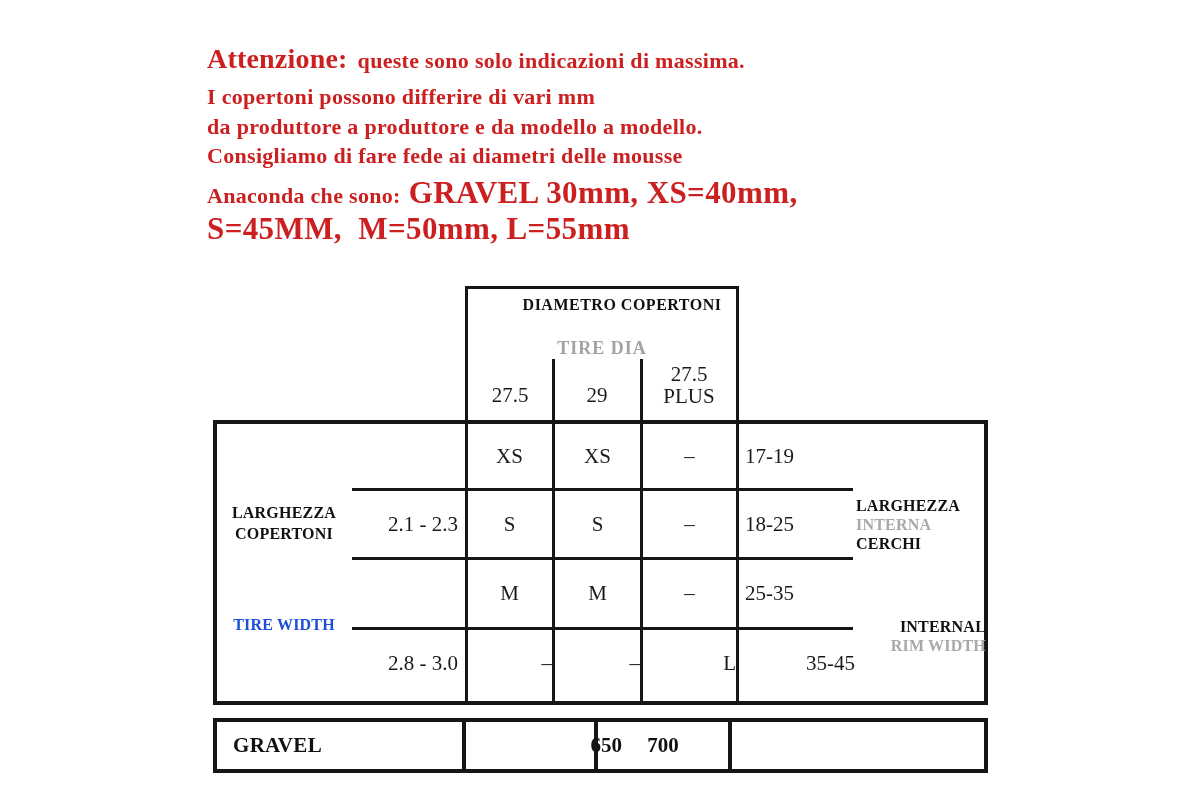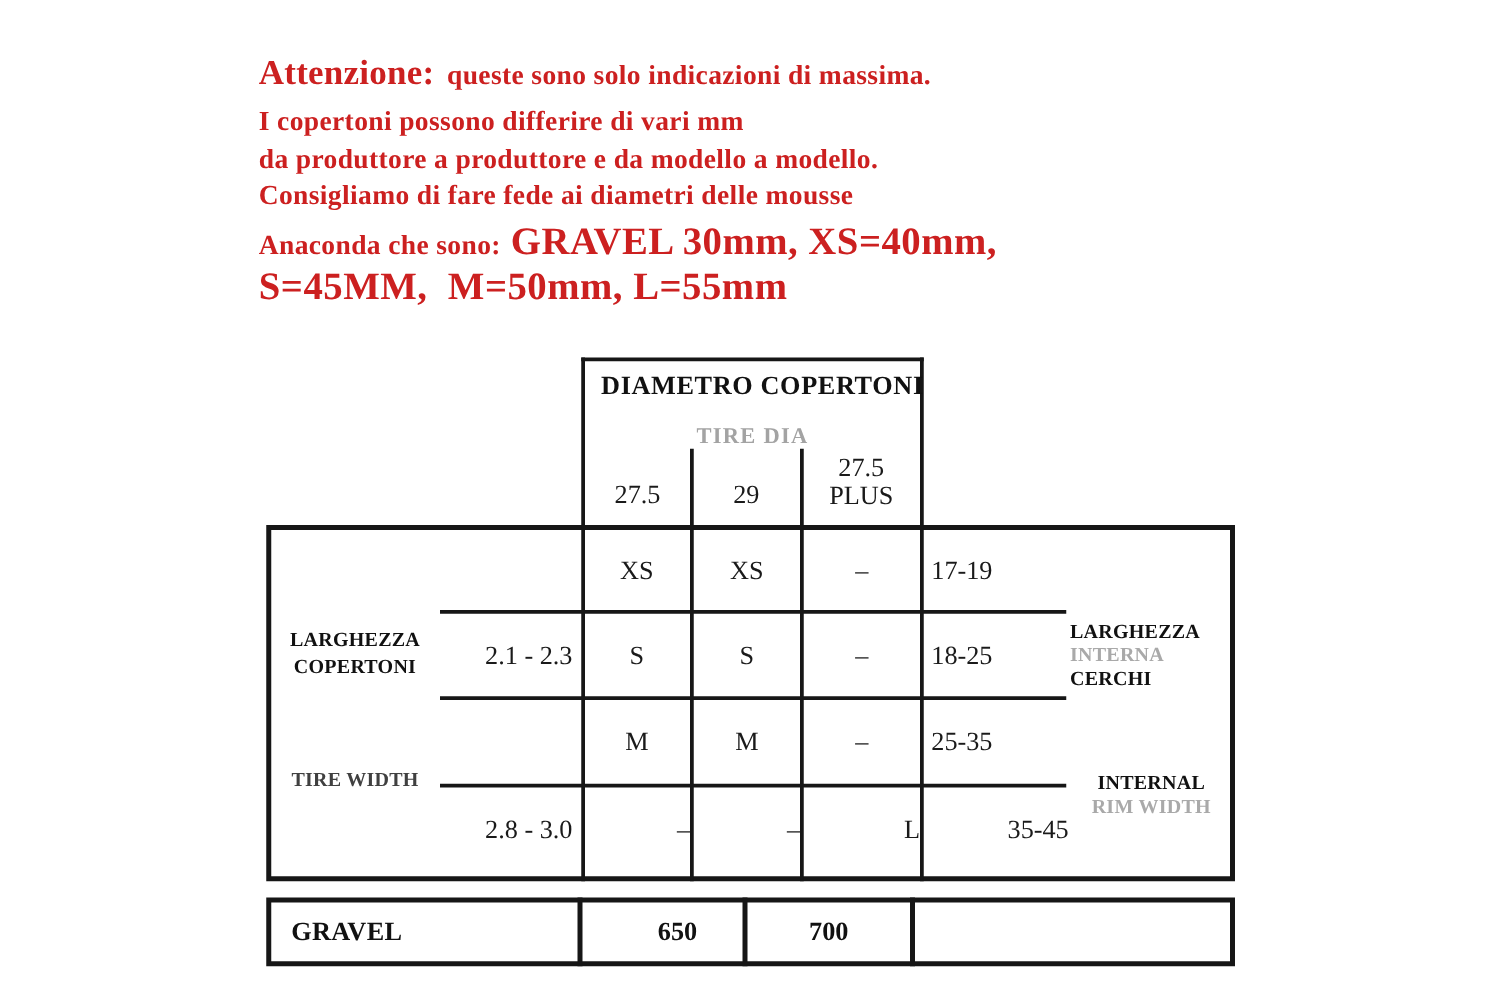--- a/index.html
+++ b/index.html
@@ -20,22 +20,22 @@
   .n5{top:176px;}
   .n5 .lead{margin-right:8px;}
   .n5 .big{font-size:31px;letter-spacing:0.4px;}
   .n6{top:212px;font-size:31px;letter-spacing:0.4px;}
   
   .header-box{
     position:absolute;left:465px;top:286px;width:274px;height:134px;box-sizing:border-box;
     border:3px solid #161616;border-bottom:none;background:#ffffff;
   }
   .header-title{
-    position:absolute;left:465px;top:296px;width:274px;text-align:right;
-    font-size:21px;font-weight:bold;letter-spacing:0.5px;color:#111;
+    position:absolute;left:485px;top:296px;width:274px;text-align:center;
+    font-size:16px;font-weight:bold;letter-spacing:0.5px;color:#111;
   }
   .header-subtitle{
     position:absolute;left:465px;top:324px;width:274px;text-align:center;
     font-size:18px;font-weight:bold;letter-spacing:1px;color:#a3a3a3;margin-top:14px;
   }
   .dia-label{position:absolute;font-size:21px;text-align:center;color:#1a1a1a;}
   .dia-1{left:467px;top:383px;width:86px;}
   .dia-2{left:553px;top:383px;width:88px;}
   .dia-3{left:641px;top:363px;width:96px;line-height:22px;}
   
@@ -61,37 +61,37 @@
   .c2{left:555px;width:85px;text-align:center;}
   .c3{left:643px;width:93px;text-align:center;}
   .rim-cell{left:745px;width:110px;text-align:left;}
   .r0{top:441px;}
   .r1{top:509px;}
   .r2{top:578px;}
   .r3{top:648px;text-align:right;}
   
   .side{position:absolute;font-size:16px;font-weight:bold;letter-spacing:0.2px;}
   .lbl-left-main{left:222px;top:502px;width:124px;text-align:center;line-height:21px;color:#111;}
-  .lbl-left-sub{left:222px;top:616px;width:124px;text-align:center;color:#404040;}
+  .lbl-left-sub{left:222px;top:616px;width:124px;text-align:center;color:#1d4ed8;}
   .lbl-right-main{left:856px;top:496px;width:130px;text-align:left;line-height:19px;}
-  .lbl-right-sub{left:856px;top:617px;width:130px;text-align:center;line-height:19px;}
+  .lbl-right-sub{left:856px;top:617px;width:130px;text-align:right;line-height:19px;}
   .gray{color:#a9a9a9;}
   .black{color:#111;}
   
   .gravel-box{
     position:absolute;left:213px;top:718px;width:775px;height:55px;box-sizing:border-box;
     border:4px solid #161616;
   }
   .gvline{position:absolute;top:718px;height:55px;width:4px;background:#161616;}
   .gv-1{left:462px;}
   .gv-2{left:594px;}
   .gv-3{left:728px;}
   .g-cell{position:absolute;top:732px;height:27px;line-height:27px;font-size:21px;font-weight:bold;color:#111;}
   .g-label{left:233px;width:220px;text-align:left;letter-spacing:0.3px;}
-  .g-650{left:462px;width:160px;text-align:center;}
+  .g-650{left:462px;width:160px;text-align:right;}
   .g-700{left:594px;width:138px;text-align:center;}
 </style>
 </head>
 <body>
 
 <div class="page">
 
   <div class="notice-line n1"><span class="lead">Attenzione:</span><span>queste sono solo indicazioni di massima.</span></div>
   <div class="notice-line n2">I copertoni possono differire di vari mm</div>
   <div class="notice-line n3">da produttore a produttore e da modello a modello.</div>

